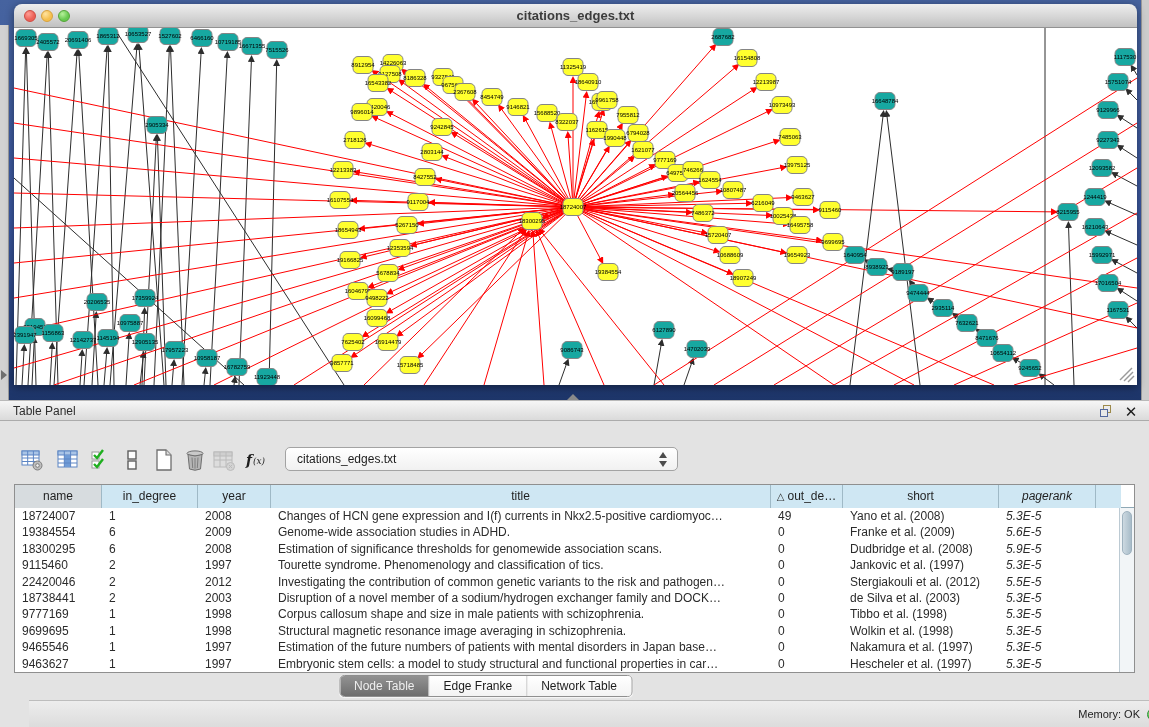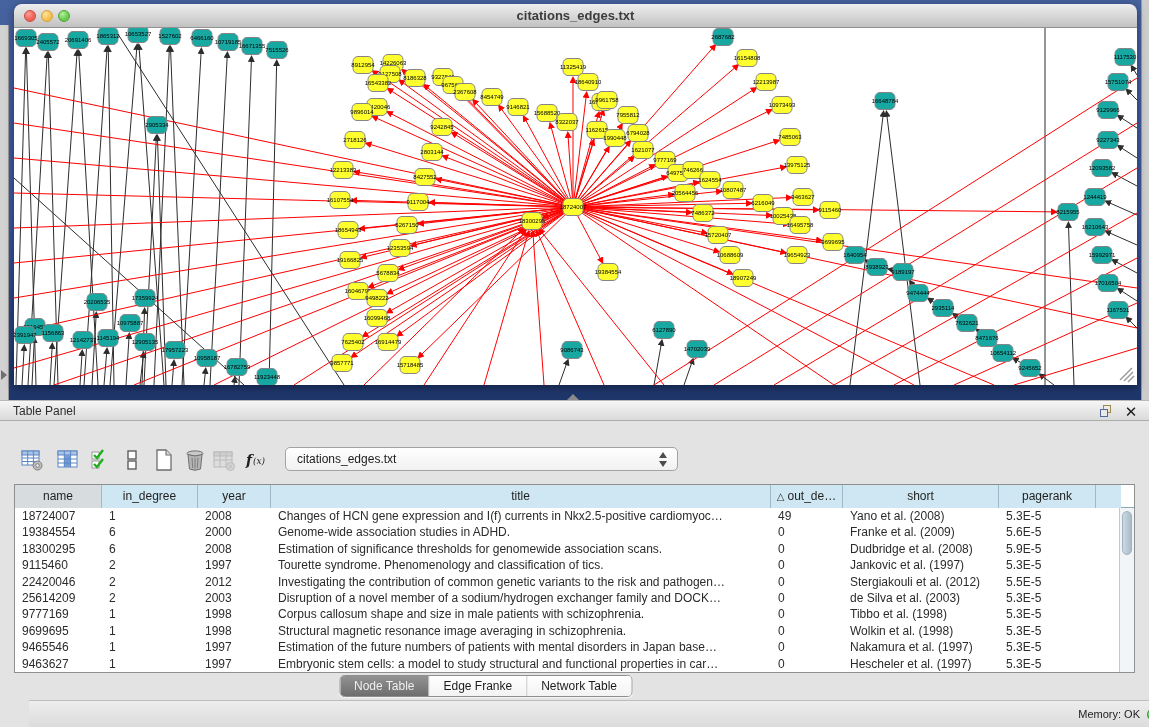--- a/index.html
+++ b/index.html
@@ -57,21 +57,21 @@
 
   
   #data-table { left:14px; top:84px; width:1121px; height:189px; background:#ffffff;
     border:1px solid #8f8f8f; overflow:hidden; }
   #thead { display:flex; height:23px; border-bottom:1px solid #8fa9b6; }
   .hc { height:23px; line-height:22px; text-align:center; font-size:12px; color:#1f1f1f;
     background:#cfe7f3; border-right:1px solid #9fb9c6; overflow:hidden; white-space:nowrap; }
   .hc.sel { background:#d7dcdf; }
   .sort-tri { font-size:10px; color:#333; margin-right:3px; }
   .c0{width:87px;} .c1{width:96px;} .c2{width:73px;} .c3{width:500px;}
-  .c4{width:72px;} .c5{width:156px;} .c6{width:97px;} .c7{width:25px; border-right:none;}
+  .c4{width:72px;} .c5{width:156px;} .c6{width:97px;font-style:italic;} .c7{width:25px; border-right:none;}
   #tbody { position:relative; }
   .trow { display:flex; height:16.4px; background:#ffffff; }
   .tc { height:16.4px; line-height:16.4px; font-size:12px; color:#2b2b2b; padding-left:7px;
     overflow:hidden; white-space:nowrap; }
   
   #vscroll { position:absolute; right:0; top:23px; bottom:0; width:15px;
     background:#f2f5f7; border-left:1px solid #bccad3; }
   #vthumb { position:absolute; left:2px; top:3px; width:10px; height:44px; border-radius:6px;
     background:linear-gradient(90deg,#cdd9e1,#a8bcc9); border:1px solid #9fb2bf; }
 
@@ -629,21 +629,21 @@
           <div class="tc c2">2008</div>
           <div class="tc c3">Changes of HCN gene expression and I(f) currents in Nkx2.5-positive cardiomyoc…</div>
           <div class="tc c4">49</div>
           <div class="tc c5">Yano et al. (2008)</div>
           <div class="tc c6">5.3E-5</div>
           <div class="tc c7"></div>
         </div>
         <div class="trow">
           <div class="tc c0">19384554</div>
           <div class="tc c1">6</div>
-          <div class="tc c2">2000</div>
+          <div class="tc c2">2009</div>
           <div class="tc c3">Genome-wide association studies in ADHD.</div>
           <div class="tc c4">0</div>
           <div class="tc c5">Franke et al. (2009)</div>
           <div class="tc c6">5.6E-5</div>
           <div class="tc c7"></div>
         </div>
         <div class="trow">
           <div class="tc c0">18300295</div>
           <div class="tc c1">6</div>
           <div class="tc c2">2008</div>
@@ -667,21 +667,21 @@
           <div class="tc c0">22420046</div>
           <div class="tc c1">2</div>
           <div class="tc c2">2012</div>
           <div class="tc c3">Investigating the contribution of common genetic variants to the risk and pathogen…</div>
           <div class="tc c4">0</div>
           <div class="tc c5">Stergiakouli et al. (2012)</div>
           <div class="tc c6">5.5E-5</div>
           <div class="tc c7"></div>
         </div>
         <div class="trow">
-          <div class="tc c0">25614209</div>
+          <div class="tc c0">18738441</div>
           <div class="tc c1">2</div>
           <div class="tc c2">2003</div>
           <div class="tc c3">Disruption of a novel member of a sodium/hydrogen exchanger family and DOCK…</div>
           <div class="tc c4">0</div>
           <div class="tc c5">de Silva et al. (2003)</div>
           <div class="tc c6">5.3E-5</div>
           <div class="tc c7"></div>
         </div>
         <div class="trow">
           <div class="tc c0">9777169</div>

